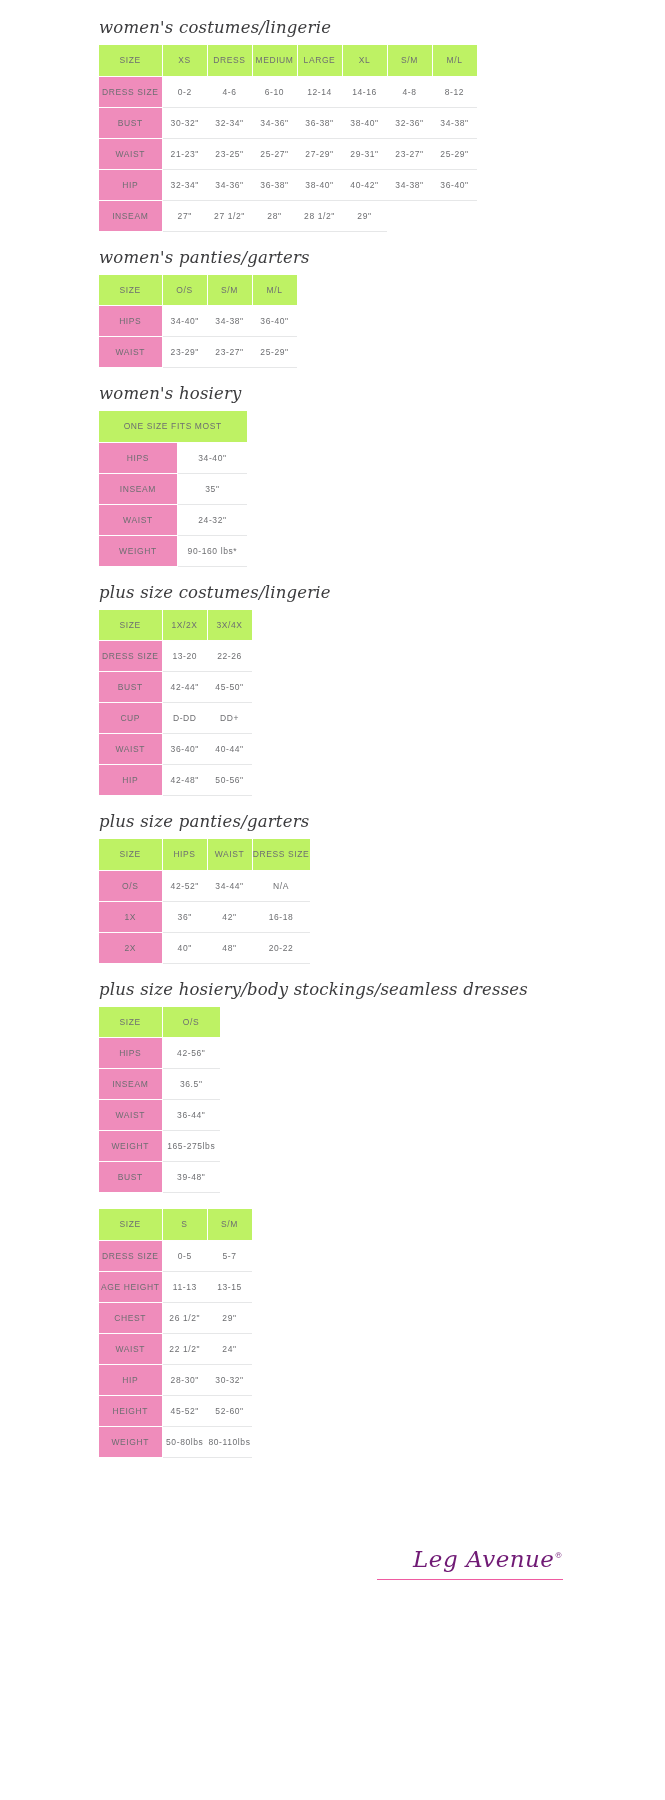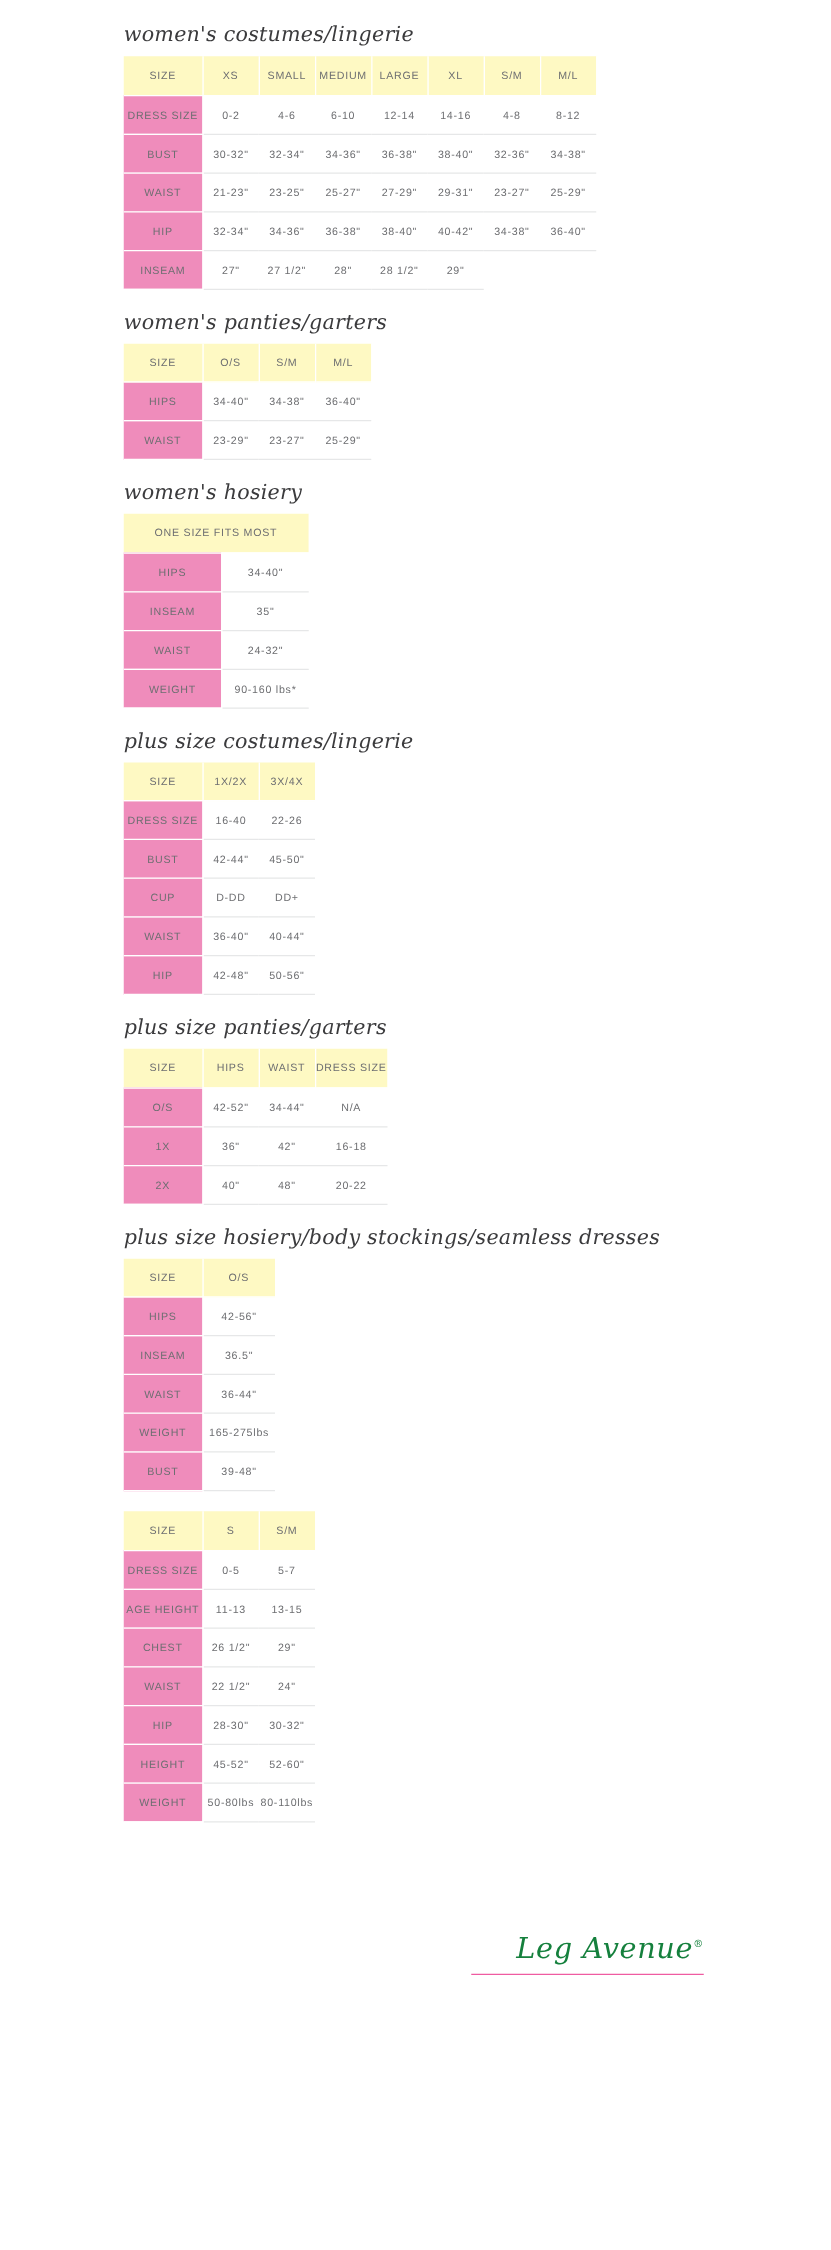--- a/index.html
+++ b/index.html
@@ -41,21 +41,21 @@
   table.size-table td {
     height: 31px;
     vertical-align: middle;
     font-size: 8.5px;
     letter-spacing: 0.6px;
     color: #6d6e71;
     padding: 0;
     text-align: center;
   }
   td.hdr {
-    background: #fef9c3;
+    background: #bef264;
     color: #ffffff;
     font-size: 8px;
     letter-spacing: 0.9px;
     border-bottom: 1px solid #ffffff;
     border-right: 1px solid #ffffff;
   }
   td.rowhdr {
     background: #ef8cbb;
     color: #ffffff;
     font-size: 7.5px;
@@ -84,21 +84,21 @@
     position: relative;
     height: 120px;
   }
   .brand {
     position: absolute;
     right: 36px;
     bottom: 22px;
     font-family: "DejaVu Serif", serif;
     font-style: italic;
     font-size: 23px;
-    color: #15803d;
+    color: #701a75;
     letter-spacing: 0.5px;
     white-space: nowrap;
     margin-top: 44px;
   }
   .brand .reg {
     font-size: 8px;
     vertical-align: super;
     font-style: normal;
   }
   .brand-rule {
@@ -115,21 +115,21 @@
 
 <div class="page">
 
   <div class="section">
     <div class="section-title">women's costumes/lingerie</div>
     <table class="size-table">
       <tbody>
           <tr>
         <td class="hdr col-label">SIZE</td>
         <td class="hdr col-val">XS</td>
-        <td class="hdr col-val">SMALL</td>
+        <td class="hdr col-val">DRESS</td>
         <td class="hdr col-val">MEDIUM</td>
         <td class="hdr col-val">LARGE</td>
         <td class="hdr col-val">XL</td>
         <td class="hdr col-val">S/M</td>
         <td class="hdr col-val">M/L</td>
       </tr>
       <tr>
         <td class="rowhdr col-label">DRESS SIZE</td>
         <td class="cell col-val">0-2</td>
         <td class="cell col-val">4-6</td>
@@ -240,21 +240,21 @@
     <div class="section-title">plus size costumes/lingerie</div>
     <table class="size-table">
       <tbody>
           <tr>
         <td class="hdr col-label">SIZE</td>
         <td class="hdr col-val">1X/2X</td>
         <td class="hdr col-val">3X/4X</td>
       </tr>
       <tr>
         <td class="rowhdr col-label">DRESS SIZE</td>
-        <td class="cell col-val">16-40</td>
+        <td class="cell col-val">13-20</td>
         <td class="cell col-val">22-26</td>
       </tr>
       <tr>
         <td class="rowhdr col-label">BUST</td>
         <td class="cell col-val">42-44"</td>
         <td class="cell col-val">45-50"</td>
       </tr>
       <tr>
         <td class="rowhdr col-label">CUP</td>
         <td class="cell col-val">D-DD</td>

